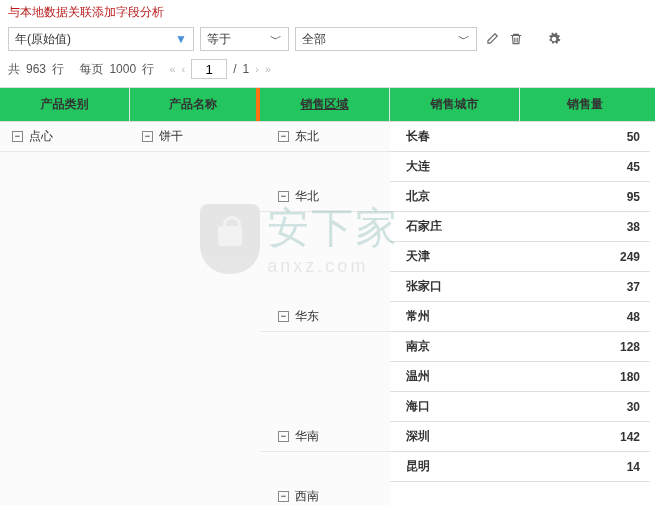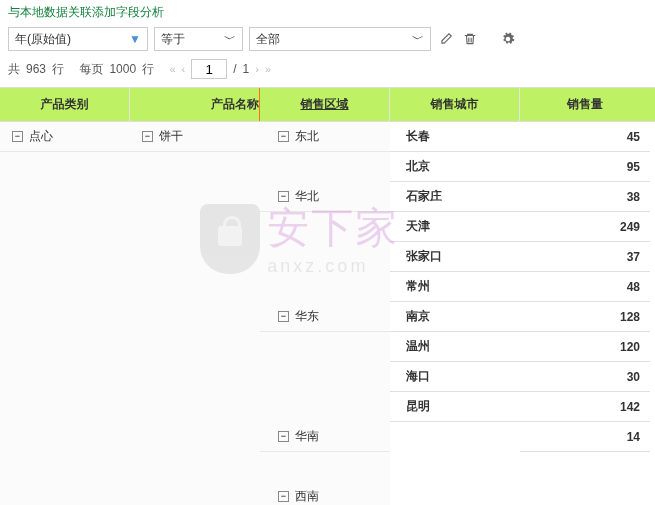--- a/index.html
+++ b/index.html
@@ -1,34 +1,34 @@
 <!DOCTYPE html>
 <html><head>
 <meta charset="utf-8">
 <style>
 * { box-sizing: border-box; margin: 0; padding: 0; }
 body { font-family: "Microsoft YaHei", Arial, sans-serif; font-size: 12px; color: #333; background: #fff; width: 655px; }
-.title { padding: 4px 8px; font-size: 12px; color: #15803d; }
+.title { padding: 4px 8px; font-size: 12px; color: #b91c1c; }
 .filter-row { display: flex; align-items: center; gap: 6px; padding: 2px 8px 6px; }
 .select { display: flex; align-items: center; justify-content: space-between; border: 1px solid #ccc; height: 24px; padding: 0 6px; background: #fff; cursor: pointer; }
 .select .arrow { color: #4a90d9; }
-.sel-year { width: 140px; }
+.sel-year { width: 186px; }
 .sel-op { width: 89px; }
 .sel-val { width: 182px; }
 .icon-btn { width: 18px; height: 18px; display: inline-flex; align-items: center; justify-content: center; cursor: pointer; color: #666; }
 .icon-btn svg { width: 14px; height: 14px; }
 .spacer { width: 8px; }
 .pager-row { display: flex; align-items: center; gap: 6px; padding: 2px 8px 8px; color: #555; }
 .pager-row .pg-input { width: 36px; height: 20px; text-align: center; border: 1px solid #ccc; }
 .pager-row .arrow-btn { color: #bbb; cursor: pointer; font-size: 11px; }
 .table-wrap { border-top: 1px solid #ddd; }
-.header-row { display: flex; background: #bef264; border-bottom: 1px solid #ddd; }
+.header-row { display: flex; background: #22c55e; border-bottom: 1px solid #ddd; }
 .header-cell { font-weight: bold; text-align: center; padding: 8px 0; font-size: 12px; }
 .hc1 { width: 130px; border-right: 1px solid #e4e4e4; }
-.hc2 { width: 130px; border-right: 1px solid #f97316; text-align: right; }
+.hc2 { width: 130px; border-right: 4px solid #f97316; }
 .hc3 { width: 130px; border-right: 1px solid #e4e4e4; text-decoration: underline; }
 .hc4 { width: 130px; border-right: 1px solid #e4e4e4; }
 .hc5 { width: 130px; font-family: Liberation Serif, serif; }
 .body-area { display: flex; }
 .col { display: flex; flex-direction: column; }
 .col1 { width: 130px; background: #fbfbfb; }
 .col2 { width: 130px; background: #fbfbfb; }
 .col3 { width: 130px; background: #fbfbfb; }
 .col4 { width: 130px; }
 .col5 { width: 130px; }
@@ -39,21 +39,21 @@
 .toggle { display: inline-flex; width: 11px; height: 11px; border: 1px solid #888; align-items: center; justify-content: center; margin-right: 6px; font-size: 9px; line-height: 1; font-weight: bold; color: #555; }
 .col3 .cell { padding-left: 18px; }
 .col1 .cell, .col2 .cell { padding-left: 12px; }
 .col3 .cell.region-row { border-bottom: 1px solid #e8e8e8; }
 .col3 .cell.blank { border-bottom: none; }
 .watermark { position: absolute; left: 200px; top: 200px; opacity: 0.18; pointer-events: none; z-index: 10; font-family: Arial; }
 .wm-shield { width: 60px; height: 70px; background: #888; border-radius: 8px 8px 28px 28px; position: relative; display: inline-block; vertical-align: middle; }
 .wm-lock { position: absolute; left: 18px; top: 22px; width: 24px; height: 20px; background: #ccc; border-radius: 3px; }
 .wm-lock::before { content: ""; position: absolute; top: -10px; left: 5px; width: 12px; height: 12px; border: 3px solid #ccc; border-bottom: none; border-radius: 10px 10px 0 0; }
 .wm-text { display: inline-block; vertical-align: middle; margin-left: 4px; }
-.wm-big { font-size: 42px; color: #a21caf; font-weight: 500; letter-spacing: 2px; }
+.wm-big { font-size: 42px; color: #0f766e; font-weight: 500; letter-spacing: 2px; }
 .wm-small { font-size: 18px; color: #888; letter-spacing: 3px; }
 .container { position: relative; }
 </style>
 </head>
 <body>
 <div class="container">
 
 <div class="title">与本地数据关联添加字段分析</div>
 
 <div class="filter-row">
@@ -151,39 +151,42 @@
             <span>华南</span>
           </div>
           <div class="cell blank"></div>
           <div class="cell region-row">
             <span class="toggle">−</span>
             <span>西南</span>
           </div>
         </div>
         <div class="col col4">
           <div class="cell">长春</div>
+          <div class="cell">大连</div>
           <div class="cell">北京</div>
           <div class="cell">石家庄</div>
           <div class="cell">天津</div>
           <div class="cell">张家口</div>
           <div class="cell">常州</div>
           <div class="cell">南京</div>
           <div class="cell">温州</div>
           <div class="cell">海口</div>
+          <div class="cell">深圳</div>
           <div class="cell">昆明</div>
         </div>
         <div class="col col5">
+          <div class="cell">50</div>
           <div class="cell">45</div>
           <div class="cell">95</div>
           <div class="cell">38</div>
           <div class="cell">249</div>
           <div class="cell">37</div>
           <div class="cell">48</div>
           <div class="cell">128</div>
-          <div class="cell">120</div>
+          <div class="cell">180</div>
           <div class="cell">30</div>
           <div class="cell">142</div>
           <div class="cell">14</div>
         </div>
       </div>
 </div>
 
 <div class="watermark">
   <span class="wm-shield"><span class="wm-lock"></span></span>
   <span class="wm-text">

